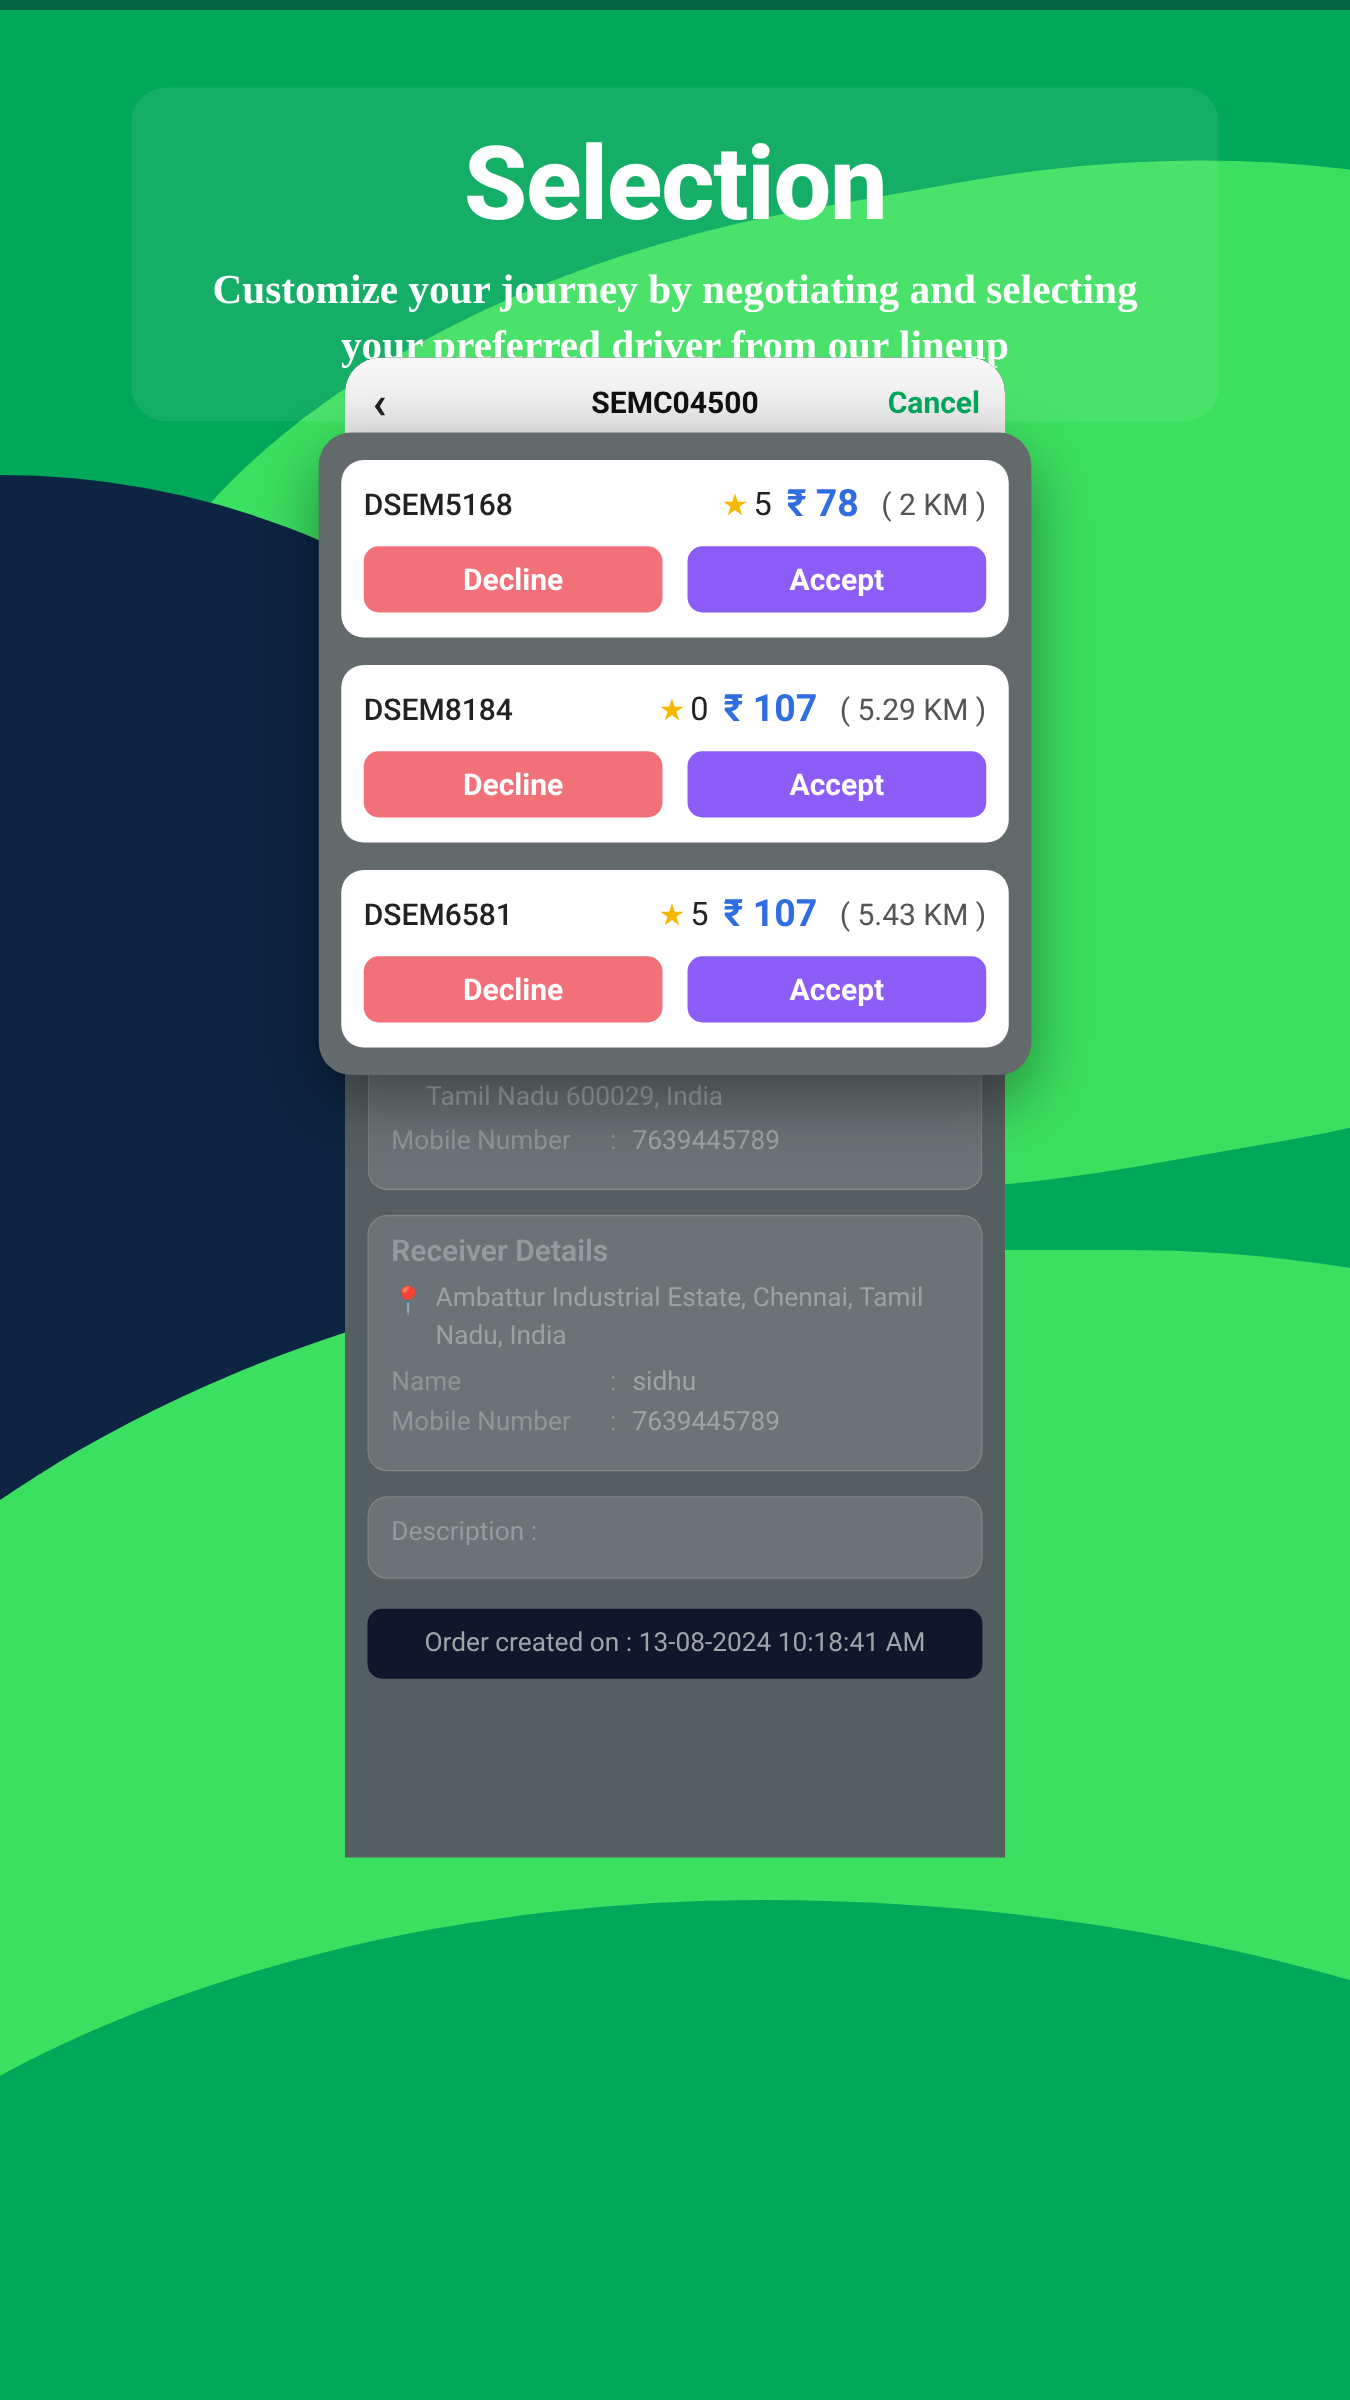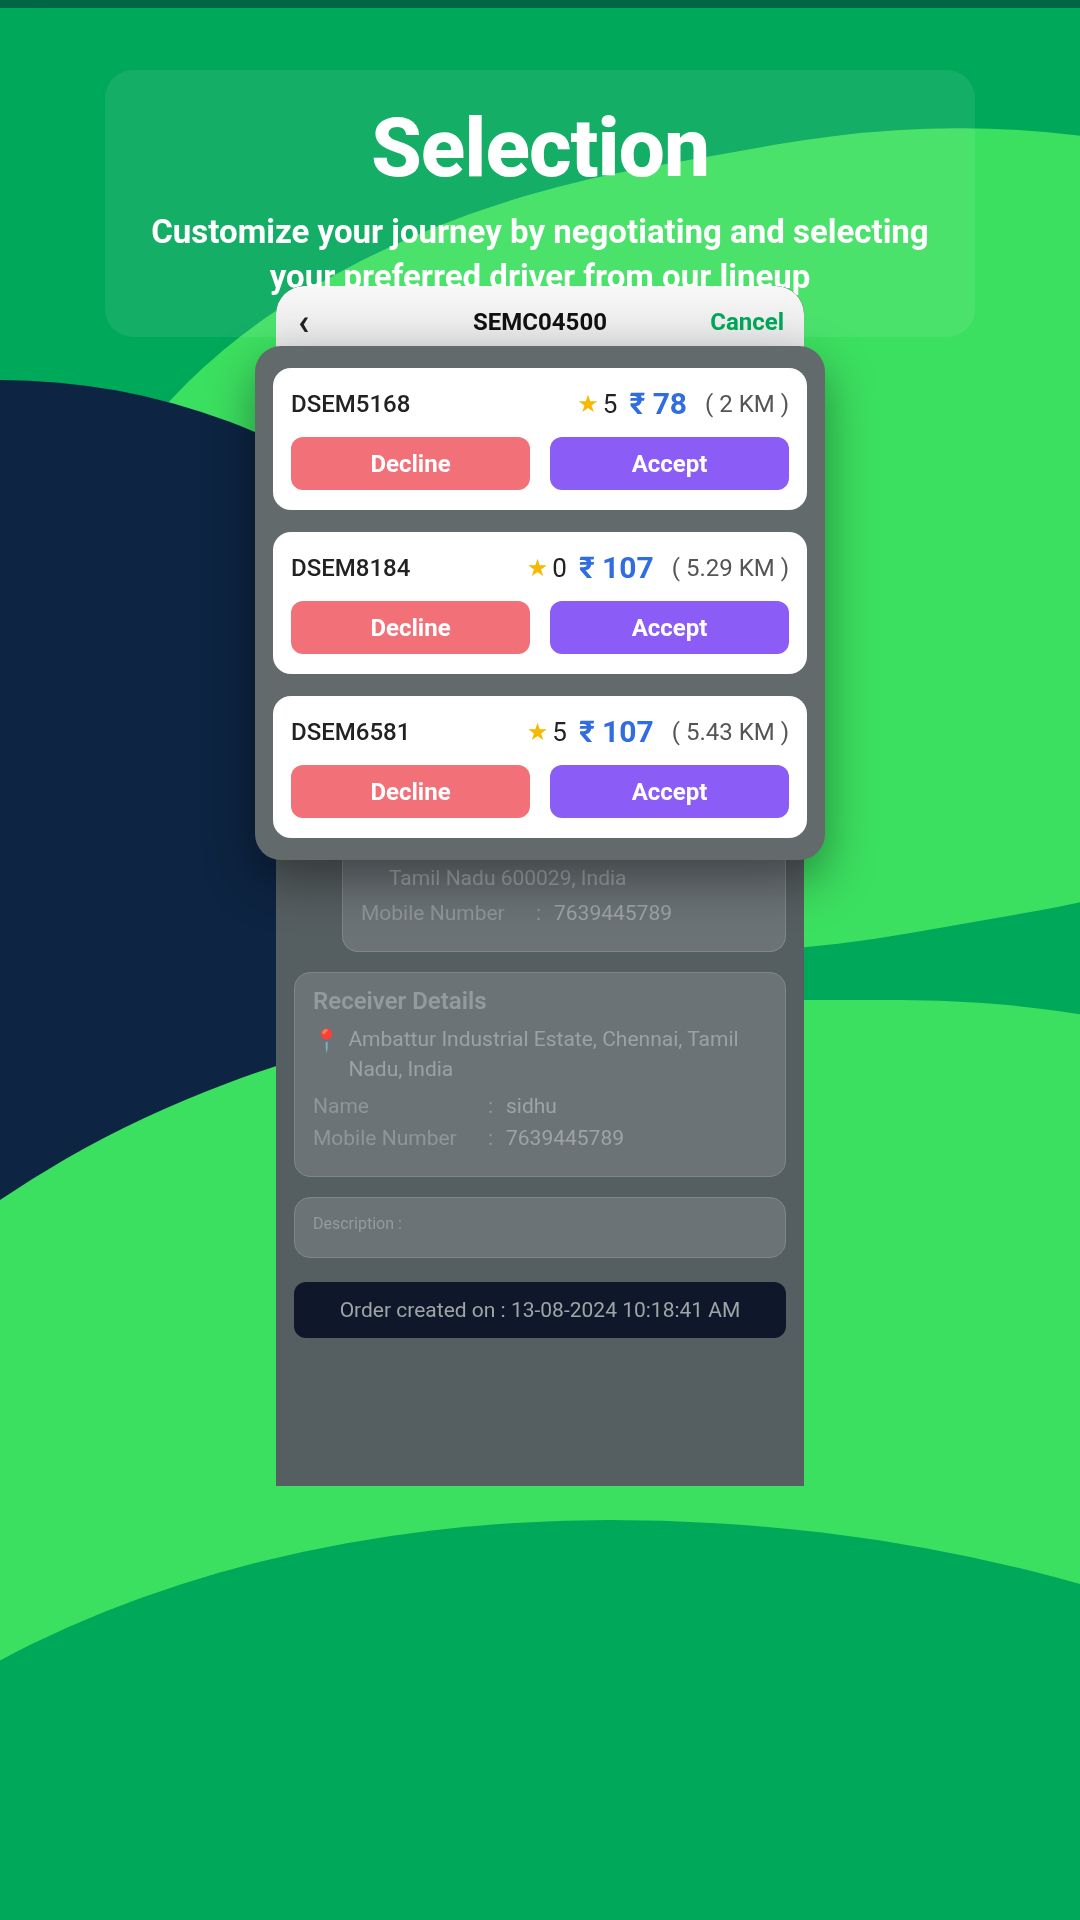--- a/index.html
+++ b/index.html
@@ -112,20 +112,21 @@
       font-weight: 800;
       letter-spacing: -1px;
     }
 
     .headline-subtitle {
       color: #fff;
       font-size: 33px;
       font-weight: 700;
       line-height: 1.35;
       margin-top: 14px;
+      font-family: Liberation Serif, serif;
     }
 
     
     .phone-frame {
       position: absolute;
       top: 286px;
       left: 50%;
       transform: translateX(-50%);
       width: 528px;
       height: 1200px;
@@ -243,21 +244,21 @@
       line-height: 1.4;
     }
 
     .desc-card {
       background: #6b7376;
       border: 1.5px solid #808789;
       border-radius: 16px;
       padding: 16px 18px;
       margin-bottom: 24px;
     }
-    .desc-card > div { font-size: 16px; color:#9ba2a4; }
+    .desc-card > div { font-size: 21px; color:#9ba2a4; }
     .desc-card > .lbl { color:#949b9e; margin-bottom:8px; }
 
     .created-bar {
       background: #0f172a;
       border-radius: 12px;
       padding: 16px;
       text-align: center;
       font-size: 21px;
       color: #9ea5a7;
     }
@@ -371,21 +372,21 @@
   <div class="phone-frame">
     <div class="phone-dim">
       <div class="phone-scroll">
         <div class="app-header">
           <span class="back-btn">‹</span>
           <span class="app-title">SEMC04500</span>
           <span class="cancel-link">Cancel</span>
         </div>
 
         <div class="details-area">
-          <div class="detail-card" style="padding-top:16px;border-top:none;border-top-left-radius:0;border-top-right-radius:0;margin-left:48px;">
+          <div class="detail-card" style="padding-top:16px;border-top:none;border-top-left-radius:0;border-top-right-radius:0;">
             <div class="addr-text" style="margin-left:28px;">Tamil Nadu 600029, India</div>
             <div class="dc-line">
               <span class="dc-label">Mobile Number</span>
               <span class="dc-colon">:</span>
               <span class="dc-value">7639445789</span>
             </div>
           </div>
 
           <div class="detail-card">
             <div class="dc-title">Receiver Details</div>

